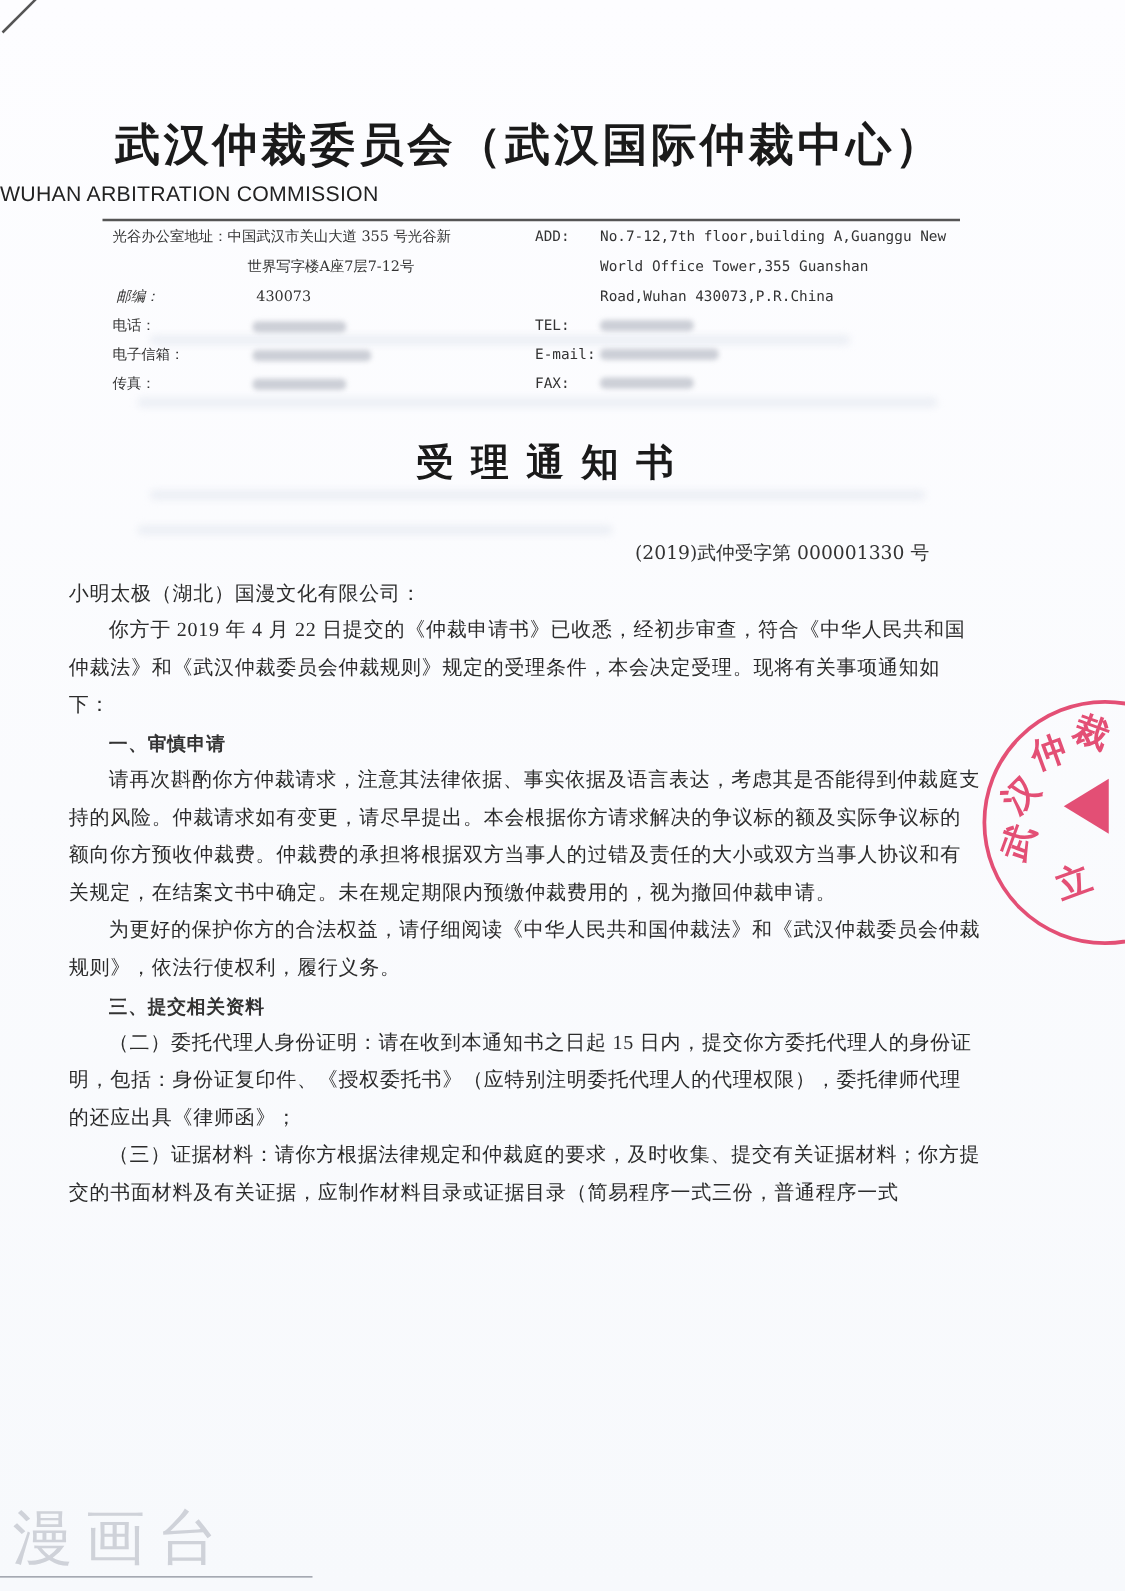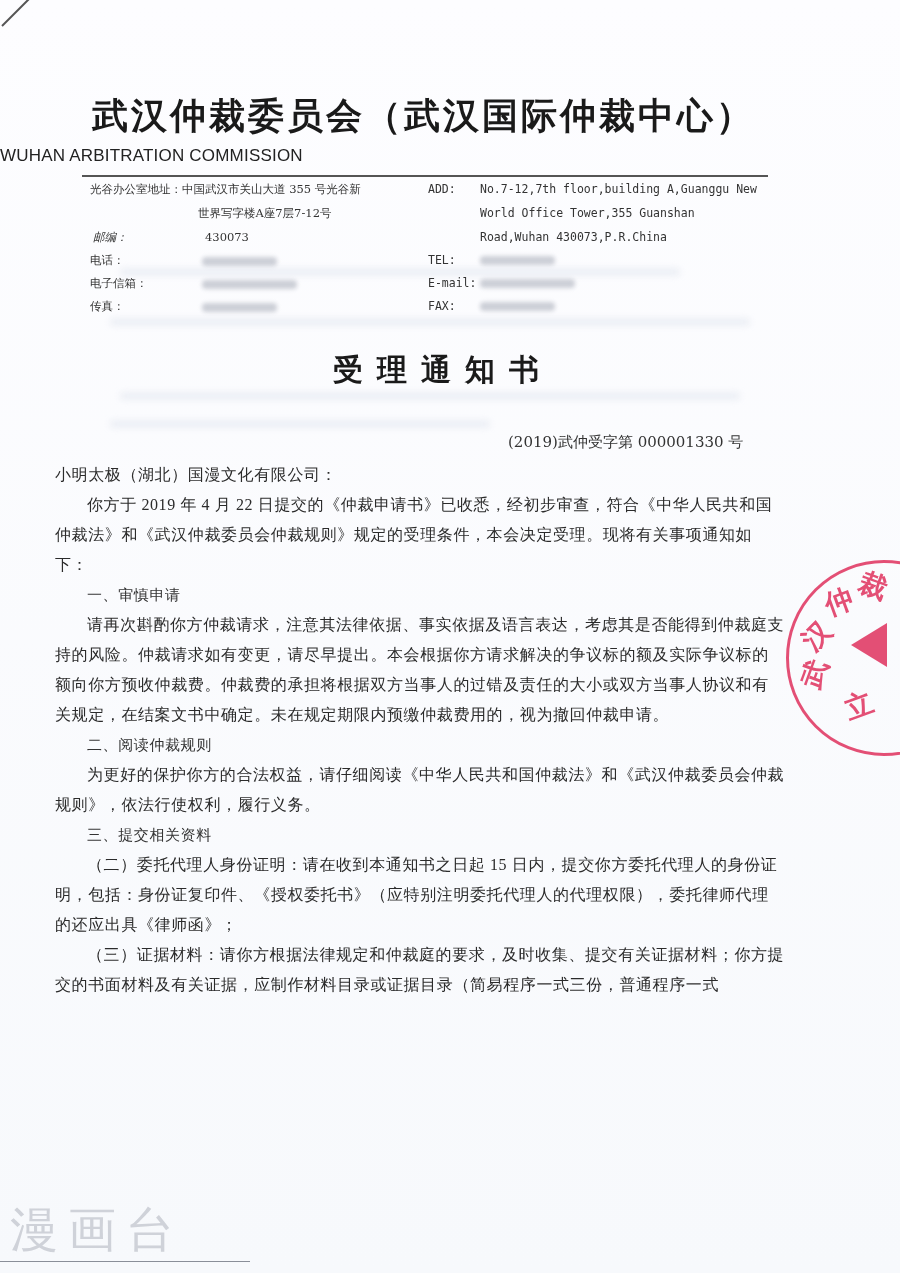--- a/index.html
+++ b/index.html
@@ -46,21 +46,21 @@
     .case-number {
       position: absolute; left: 508px; top: 433px; font-size: 15px; color: #333; white-space: nowrap;
     }
     .body-text {
       position: absolute; left: 55px; width: 730px; font-size: 16px; line-height: 30px;
       color: #2b2b2b; letter-spacing: 0.6px; font-family: "DejaVu Serif", serif;
     }
     .p-indent { text-indent: 32px; margin: 0; font-family: Liberation Serif, serif; }
     .p-noindent { margin: 0; }
     .section-heading {
-      margin: 0; padding-left: 32px; font-weight: normal; font-family: "DejaVu Sans", sans-serif;
+      margin: 0; padding-left: 32px; font-weight: bold; font-family: "DejaVu Sans", sans-serif;
       font-size: 15px; color: #333;
     }
     .stamp {
       position: absolute; left: 786px; top: 560px; width: 190px; height: 190px;
       border: 3px solid #e0325e; border-radius: 50%; color: #e0325e;
       opacity: 0.85;
     }
     .stamp-clip { position: absolute; left: 0; top: 0; width: 900px; height: 1273px; overflow: hidden; pointer-events: none; }
     .stamp .ch { position: absolute; font-size: 28px; font-weight: bold; font-family: "DejaVu Sans", sans-serif; }
     .stamp .star {
@@ -121,21 +121,20 @@
   <div class="notice-title">受理通知书</div>
   <div class="case-number">(2019)武仲受字第 000001330 号</div>
 
   <div class="body-text" style="top:460px;">
     <p class="p-noindent">小明太极（湖北）国漫文化有限公司：</p>
     <p class="p-indent">你方于 2019 年 4 月 22 日提交的《仲裁申请书》已收悉，经初步审查，符合《中华人民共和国仲裁法》和《武汉仲裁委员会仲裁规则》规定的受理条件，本会决定受理。现将有关事项通知如下：</p>
 
     <p class="section-heading">一、审慎申请</p>
     <p class="p-indent">请再次斟酌你方仲裁请求，注意其法律依据、事实依据及语言表达，考虑其是否能得到仲裁庭支持的风险。仲裁请求如有变更，请尽早提出。本会根据你方请求解决的争议标的额及实际争议标的额向你方预收仲裁费。仲裁费的承担将根据双方当事人的过错及责任的大小或双方当事人协议和有关规定，在结案文书中确定。未在规定期限内预缴仲裁费用的，视为撤回仲裁申请。</p>
 
-    <p class="section-heading">二、阅读仲裁规则</p>
     <p class="p-indent">为更好的保护你方的合法权益，请仔细阅读《中华人民共和国仲裁法》和《武汉仲裁委员会仲裁规则》，依法行使权利，履行义务。</p>
 
     <p class="section-heading">三、提交相关资料</p>
     <p class="p-indent">（二）委托代理人身份证明：请在收到本通知书之日起 15 日内，提交你方委托代理人的身份证明，包括：身份证复印件、《授权委托书》（应特别注明委托代理人的代理权限），委托律师代理的还应出具《律师函》；</p>
     <p class="p-indent">（三）证据材料：请你方根据法律规定和仲裁庭的要求，及时收集、提交有关证据材料；你方提交的书面材料及有关证据，应制作材料目录或证据目录（简易程序一式三份，普通程序一式</p>
   </div>
 
   <div class="stamp-clip">
     <div class="stamp">
       <span class="ch" style="left:70px;top:4px;transform:rotate(20deg);">裁</span>

